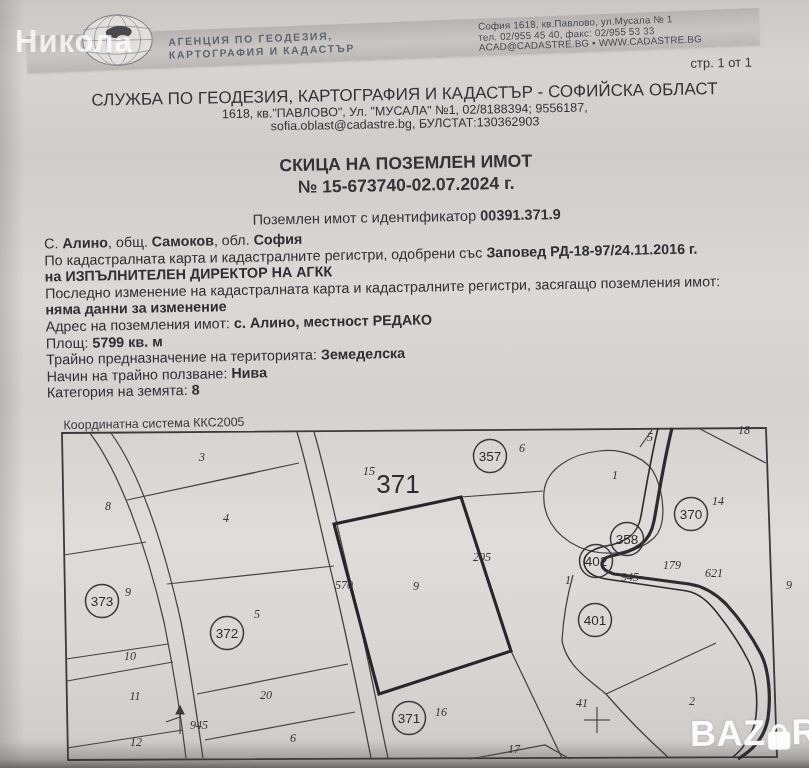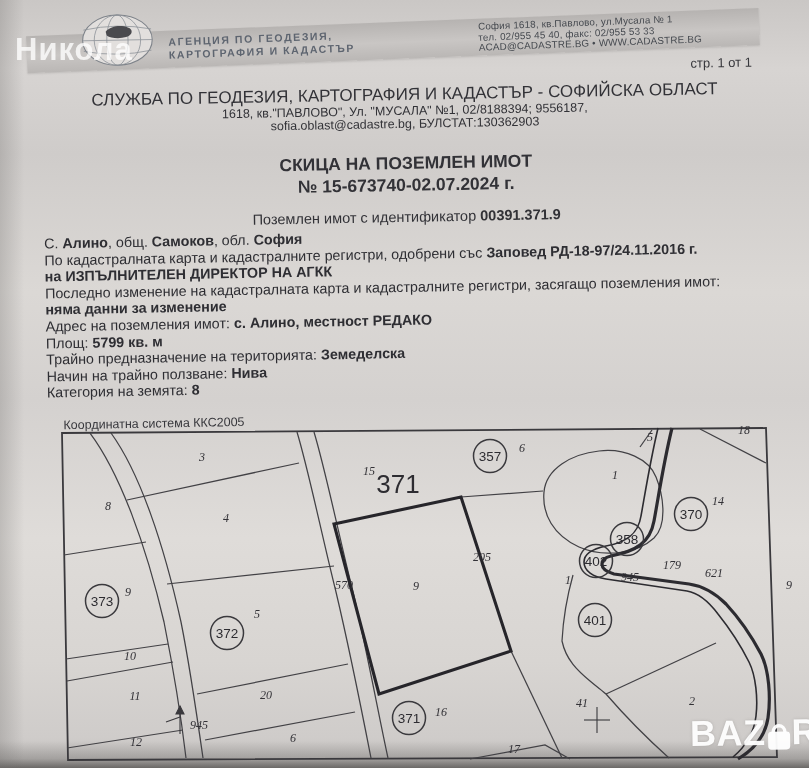--- a/index.html
+++ b/index.html
@@ -43,21 +43,21 @@
   .mline{stroke:#424145; stroke-width:1.25; fill:none;}
   .mborder{stroke:#3a393d; stroke-width:1.8; fill:none;}
   .mbold{stroke:#26252a; stroke-width:3.1; fill:none;}
   .mroad1{stroke:#2c2b30; stroke-width:3.2; fill:none;}
   .mroad2{stroke:#2c2b30; stroke-width:1.6; fill:none;}
   .mcircle{stroke:#3a393d; stroke-width:1.5; fill:none;}
   .mlabel{font:italic 12px "Liberation Serif",serif; fill:#333237;}
   .mcirc{font:13.5px "Liberation Sans",sans-serif; fill:#2d2c31;}
   .mbig{font:26px "Liberation Sans",sans-serif; fill:#2d2c31;}
   
-  .wm-nikola{position:absolute; left:15px; top:32px; z-index:50;
+  .wm-nikola{position:absolute; left:15px; top:24px; z-index:50;
     font-size:31px; font-weight:bold; letter-spacing:1px; color:rgba(255,255,255,0.78);}
   .wm-bazar{position:absolute; left:690px; top:712px; z-index:50; display:flex;
     align-items:center; gap:1px; transform:rotate(-1deg);
     color:rgba(255,255,255,0.95); font-weight:bold; font-size:36px; letter-spacing:0.5px;
     text-shadow:0 0 3px rgba(120,118,116,0.35);}
   .wm-bazar svg{margin:6px -1px 0 -1px;}
 </style>
 </head>
 <body>
 

